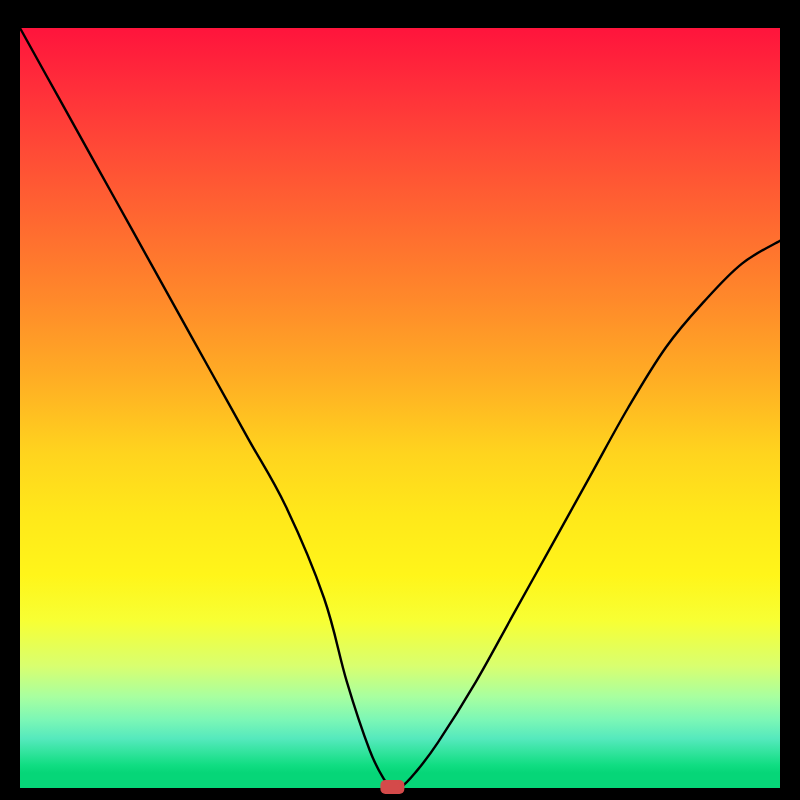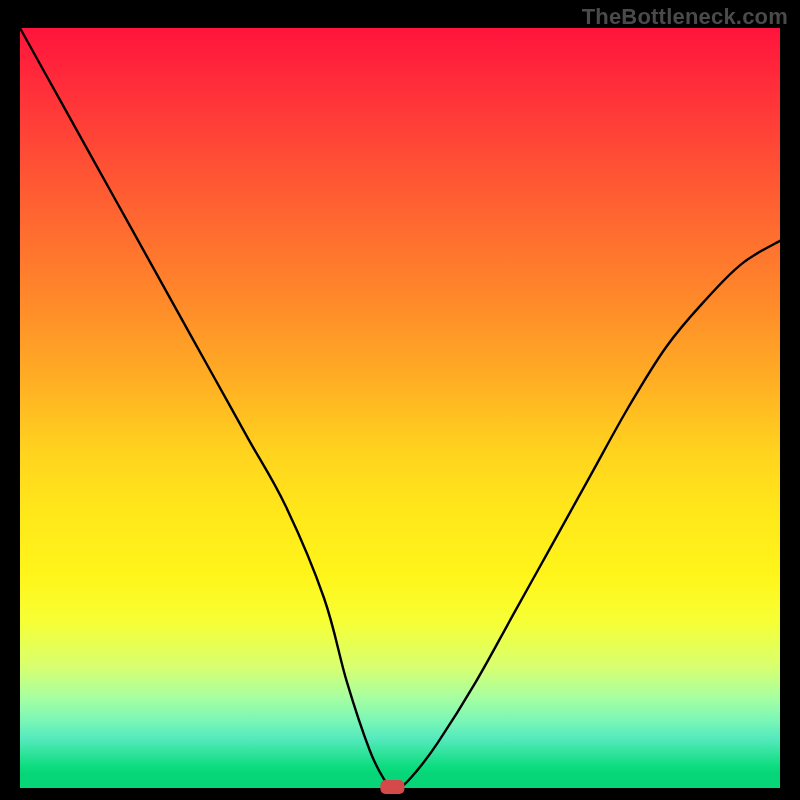--- a/index.html
+++ b/index.html
@@ -72,21 +72,20 @@
   .marker {
     fill: #d44a4a;
     stroke: none;
   }
 </style>
 </head>
 <body>
 
 <div class="frame">
 
-  <div class="watermark">TheBottleneck.com</div>
 
   <div class="plot-area">
     <svg viewBox="0 0 760 760">
       <path class="curve" d="M 0.0 0.0 C 6.8 12.3, 24.3 43.8, 38.0 68.4 C 51.7 93.0, 62.3 112.2, 76.0 136.8 C 89.7 161.4, 100.3 180.6, 114.0 205.2 C 127.7 229.8, 138.3 249.0, 152.0 273.6 C 165.7 298.2, 176.3 317.4, 190.0 342.0 C 203.7 366.6, 214.3 385.8, 228.0 410.4 C 241.7 435.0, 252.3 450.1, 266.0 478.8 C 279.7 507.5, 293.1 538.5, 304.0 570.0 C 314.9 601.5, 318.6 626.2, 326.8 653.6 C 335.0 681.0, 342.8 704.2, 349.6 722.0 C 356.4 739.8, 360.7 745.6, 364.8 752.4 C 368.9 759.2, 369.7 758.6, 372.4 760.0 C 375.1 761.4, 375.9 762.7, 380.0 760.0 C 384.1 757.3, 388.4 753.0, 395.2 744.8 C 402.0 736.6, 407.1 730.8, 418.0 714.4 C 428.9 698.0, 442.3 676.9, 456.0 653.6 C 469.7 630.3, 480.3 609.8, 494.0 585.2 C 507.7 560.6, 518.3 541.4, 532.0 516.8 C 545.7 492.2, 556.3 473.0, 570.0 448.4 C 583.7 423.8, 594.3 403.3, 608.0 380.0 C 621.7 356.7, 632.3 338.4, 646.0 319.2 C 659.7 300.0, 670.3 288.6, 684.0 273.6 C 697.7 258.6, 708.3 246.5, 722.0 235.6 C 735.7 224.7, 753.2 216.9, 760.0 212.8"></path>
       <rect class="marker" x="360.4" y="752.0" width="24" height="14" rx="5" ry="5" fill="#d44a4a"></rect>
     </svg>
   </div>
 
 </div>
 

